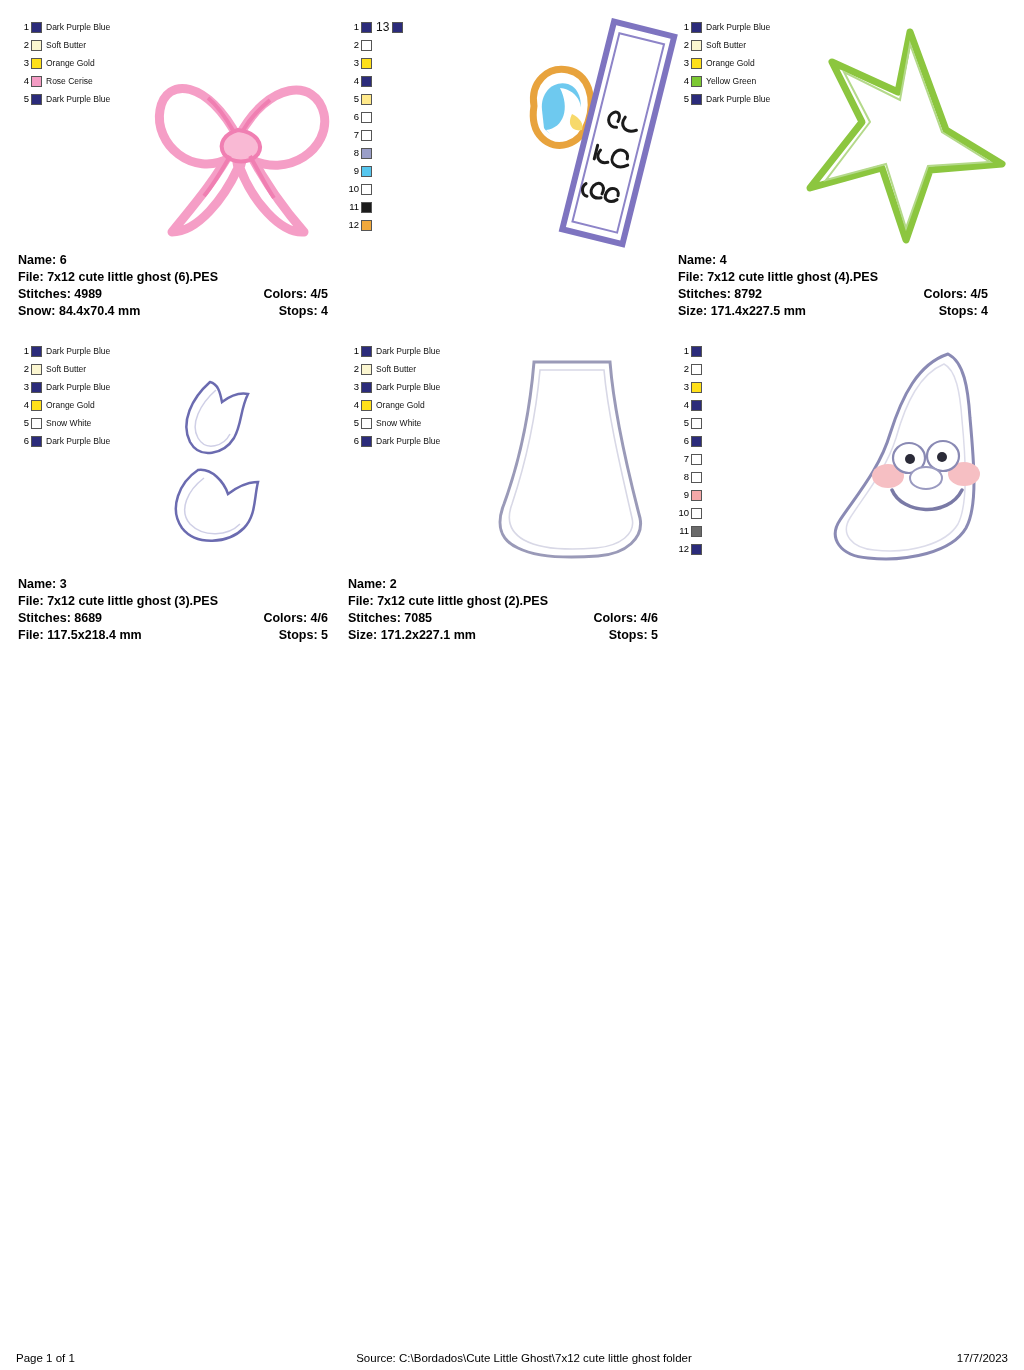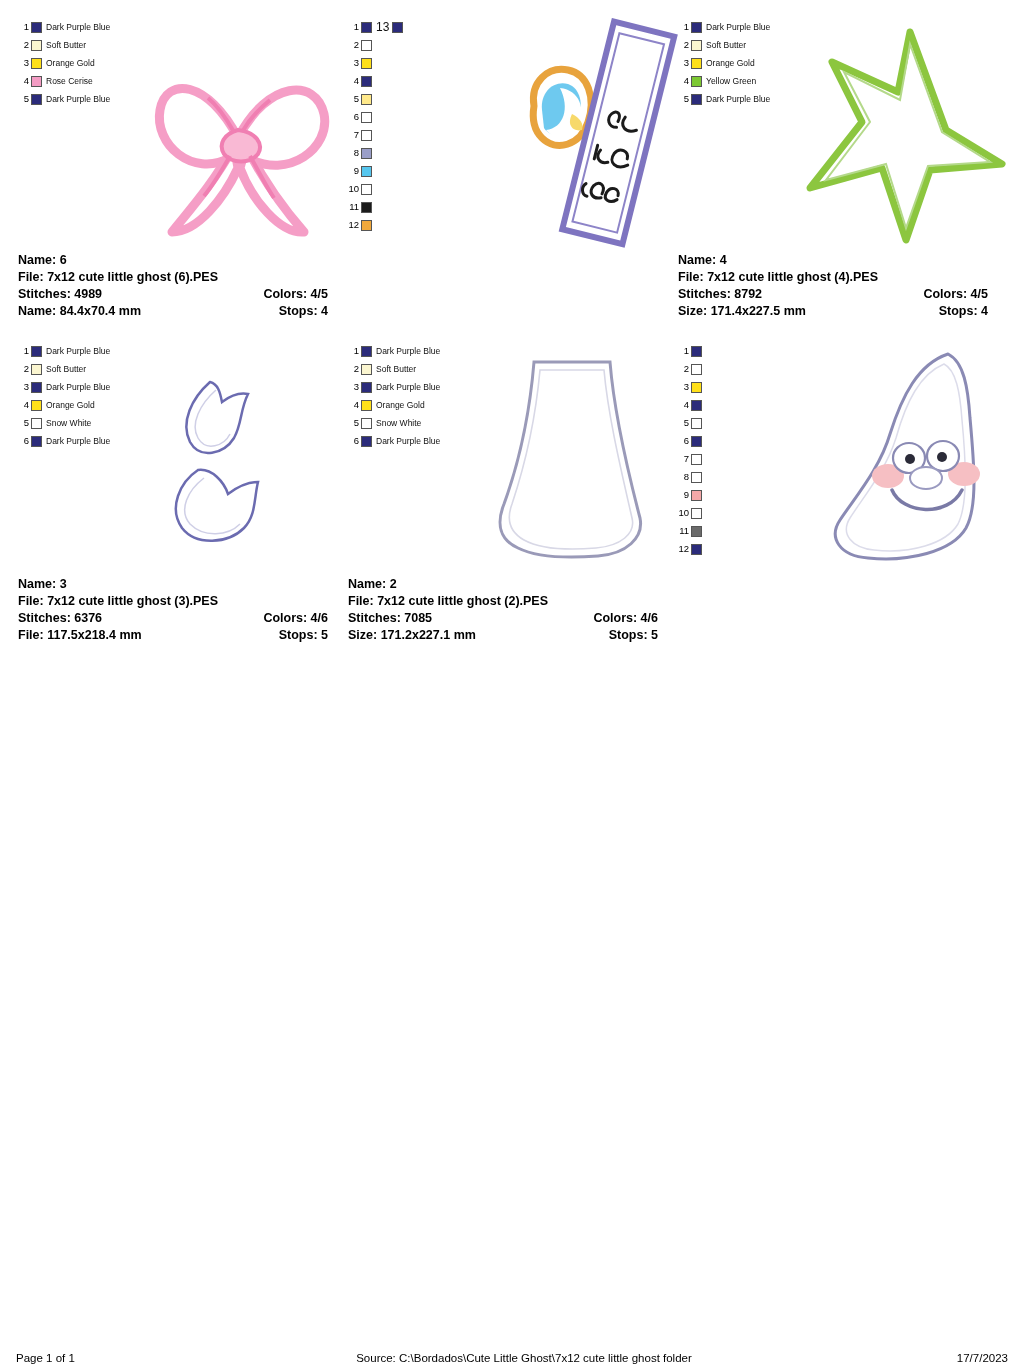--- a/index.html
+++ b/index.html
@@ -194,21 +194,21 @@
         </div>
       </div>
       <div class="meta">
         <span class="line">Name: 6</span>
         <span class="line">File: 7x12 cute little ghost (6).PES</span>
         <span class="split">
             <span>Stitches: 4989</span>
             <span>Colors: 4/5</span>
           </span>
         <span class="split">
-            <span>Name: 84.4x70.4 mm</span>
+            <span>Snow: 84.4x70.4 mm</span>
             <span>Stops: 4</span>
           </span>
       </div>
     </div>
 
     <div class="cell">
       <div class="art-area">
         <div class="color-list">
             <div class="color-row">
               <span class="num">1</span>
@@ -384,21 +384,21 @@
               <path d="M78 48 C62 62, 52 82, 60 96 C68 110, 86 104, 92 92"></path>
               <path d="M66 136 C50 148, 40 168, 52 182 C66 196, 90 194, 102 182"></path>
             </g>
           </svg>
         </div>
       </div>
       <div class="meta">
         <span class="line">Name: 3</span>
         <span class="line">File: 7x12 cute little ghost (3).PES</span>
         <span class="split">
-            <span>Stitches: 6376</span>
+            <span>Stitches: 8689</span>
             <span>Colors: 4/6</span>
           </span>
         <span class="split">
             <span>File: 117.5x218.4 mm</span>
             <span>Stops: 5</span>
           </span>
       </div>
     </div>
 
     <div class="cell">

